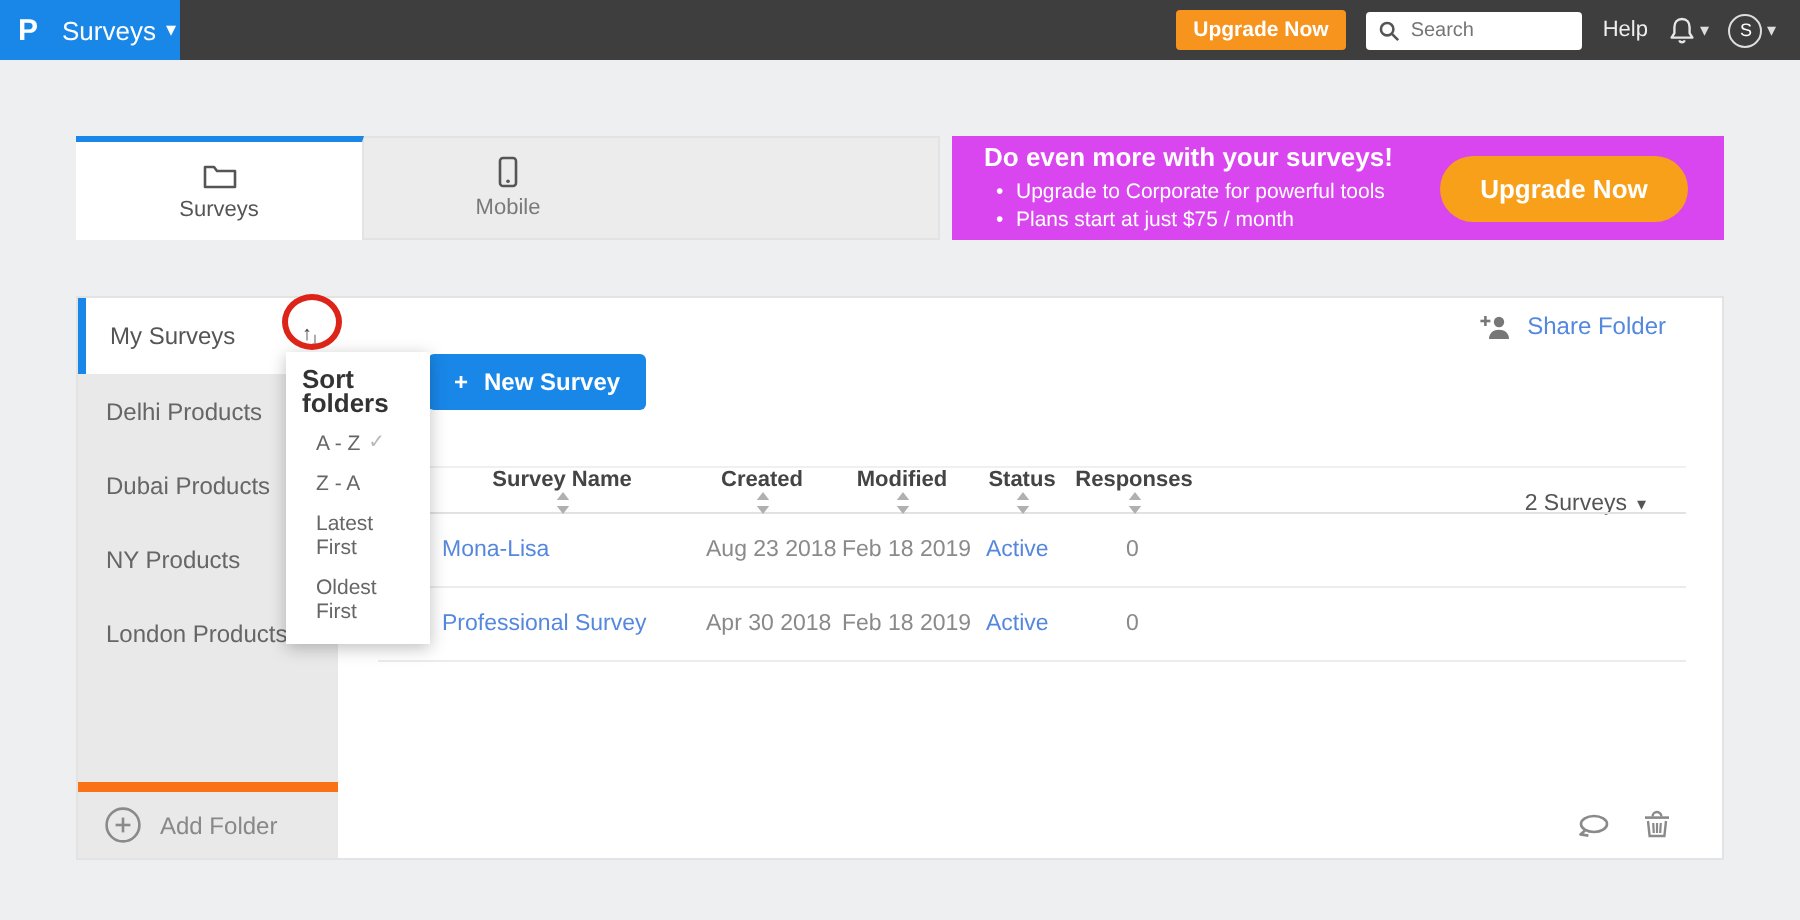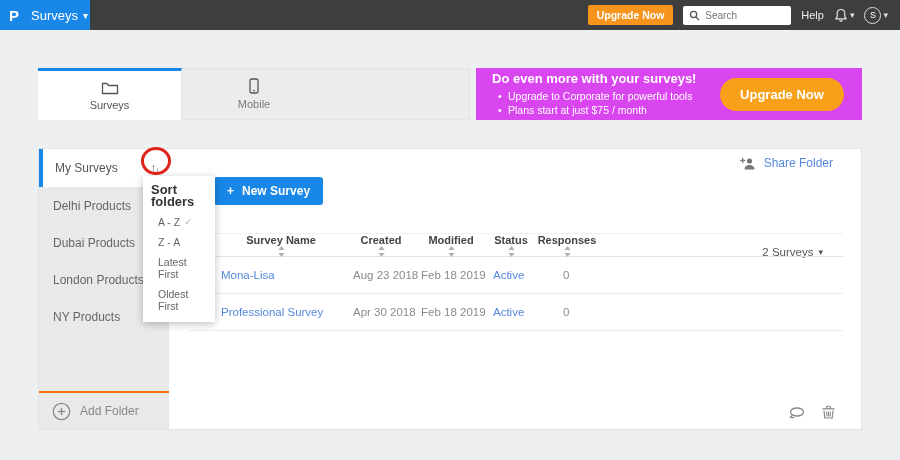--- a/index.html
+++ b/index.html
@@ -38,21 +38,21 @@
   .banner-bullet .dot { position:absolute; left:6px; }
   .btn-upgrade-banner { margin-left:auto; background:#f9a01b; border:none; color:#fff; font-size:13px; font-weight:bold; width:124px; height:33px; border-radius:17px; cursor:pointer; }
 
   
   .panel { position:relative; margin-top:28px; height:282px; background:#fff; border:1px solid #e3e3e3; }
   .sidebar { position:absolute; left:0; top:0; bottom:0; width:130px; background:#e9e9e9; }
   .side-item { height:37px; display:flex; align-items:center; padding-left:14px; font-size:12px; color:#666; cursor:pointer; }
   .side-item.active { background:#fff; border-left:4px solid #1987e8; padding-left:12px; height:38px; justify-content:space-between; padding-right:8px; color:#555; }
   .sort-trigger { cursor:pointer; color:#444; font-size:10px; line-height:10px; white-space:nowrap; }
   .sort-trigger .dn { position:relative; top:3px; left:-1px; }
-  .add-folder { position:absolute; bottom:0; left:0; right:0; height:38px; display:flex; align-items:center; gap:9px; padding-left:13px; border-top:2px solid #f97316; color:#888; font-size:12px; cursor:pointer; }
+  .add-folder { position:absolute; bottom:0; left:0; right:0; height:38px; display:flex; align-items:center; gap:9px; padding-left:13px; border-top:5px solid #f97316; color:#888; font-size:12px; cursor:pointer; }
 
   .main { position:absolute; left:130px; top:0; right:0; bottom:0; }
   .share-folder { position:absolute; top:7px; right:28px; display:flex; align-items:center; gap:7px; font-size:12px; color:#5588dd; cursor:pointer; }
   .share-folder .sicon { color:#777; }
   .btn-new-survey { position:absolute; top:28px; left:45px; display:flex; align-items:center; gap:8px; background:#1987e8; color:#fff; border:none; font-size:12px; font-weight:bold; padding:7px 13px; border-radius:3px; cursor:pointer; }
   .survey-count { position:absolute; top:53px; right:38px; display:flex; align-items:center; gap:5px; font-size:11.5px; color:#555; cursor:pointer;margin-top:44px; }
   .survey-count .caret { font-size:9px; color:#555; }
 
   .table { position:absolute; left:20px; right:18px; top:84px; font-size:11.5px; }
   .thead { display:flex; align-items:center; height:24px; border-top:1px solid #f0f0f0; border-bottom:1px solid #e2e2e2; }
@@ -164,24 +164,24 @@
           <span>My Surveys</span>
           <span class="sort-trigger"><span>↑</span><span class="dn">↓</span></span>
         </div>
         <div class="side-item">
             <span>Delhi Products</span>
           </div>
         <div class="side-item">
             <span>Dubai Products</span>
           </div>
         <div class="side-item">
+            <span>NY Products</span>
+          </div>
+        <div class="side-item">
             <span>London Products</span>
-          </div>
-        <div class="side-item">
-            <span>NY Products</span>
           </div>
 
         <div class="add-folder">
           <svg width="19" height="19" viewBox="0 0 19 19">
               <circle cx="9.5" cy="9.5" r="8.2" fill="none" stroke="#8a8a8a" stroke-width="1.3"></circle>
               <line x1="9.5" y1="5.8" x2="9.5" y2="13.2" stroke="#8a8a8a" stroke-width="1.3"></line>
               <line x1="5.8" y1="9.5" x2="13.2" y2="9.5" stroke="#8a8a8a" stroke-width="1.3"></line>
             </svg>
           <span>Add Folder</span>
         </div>

